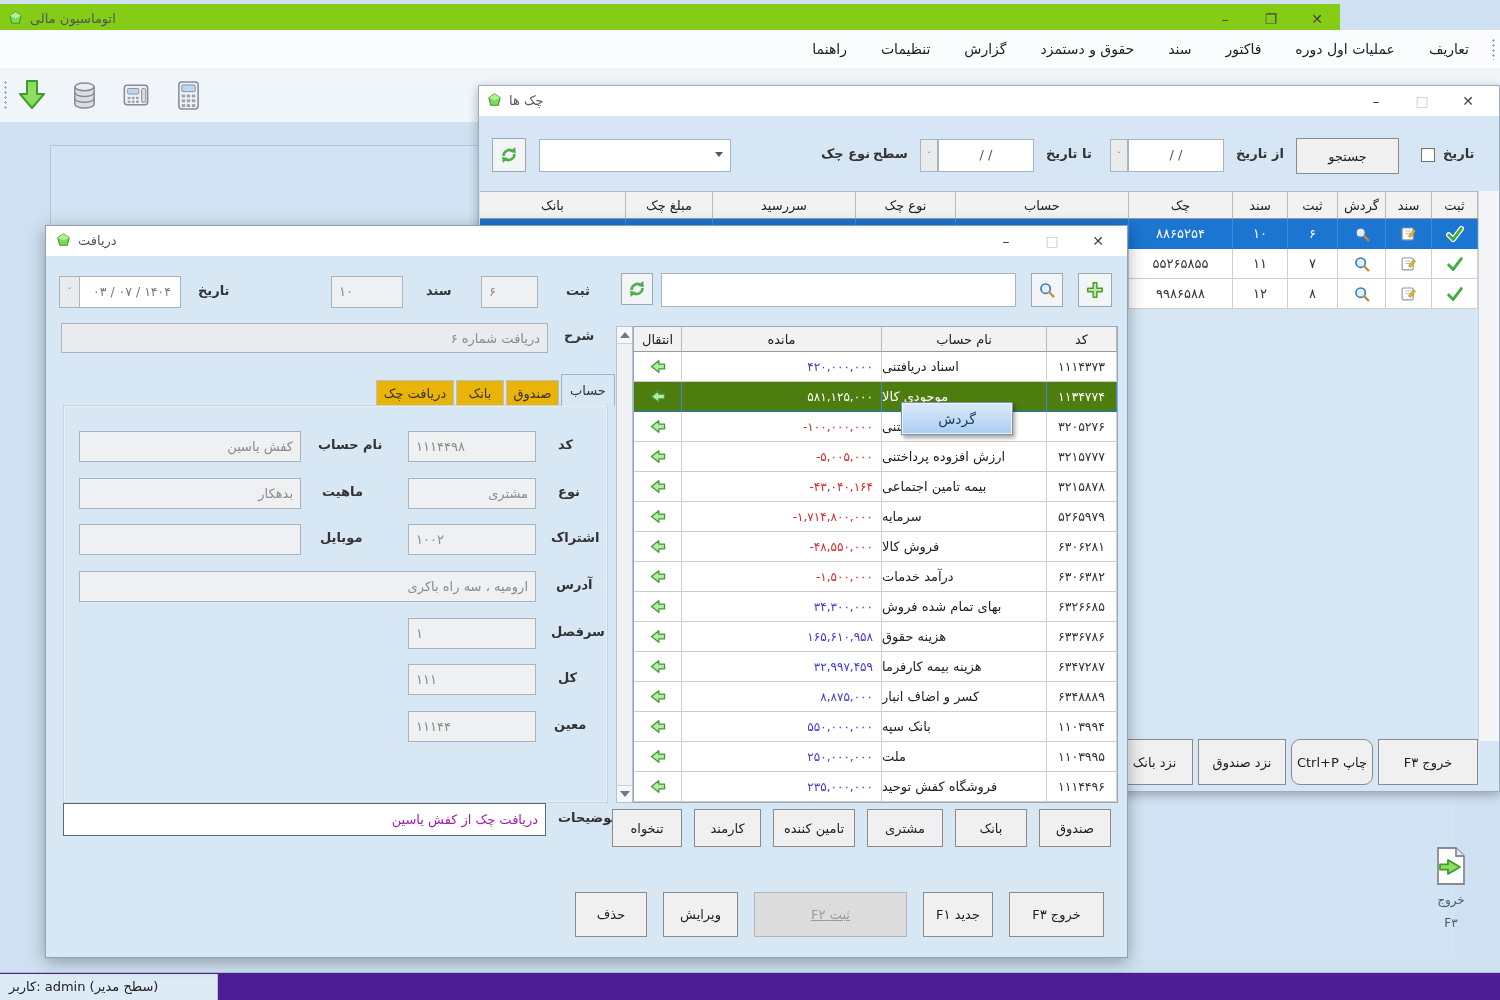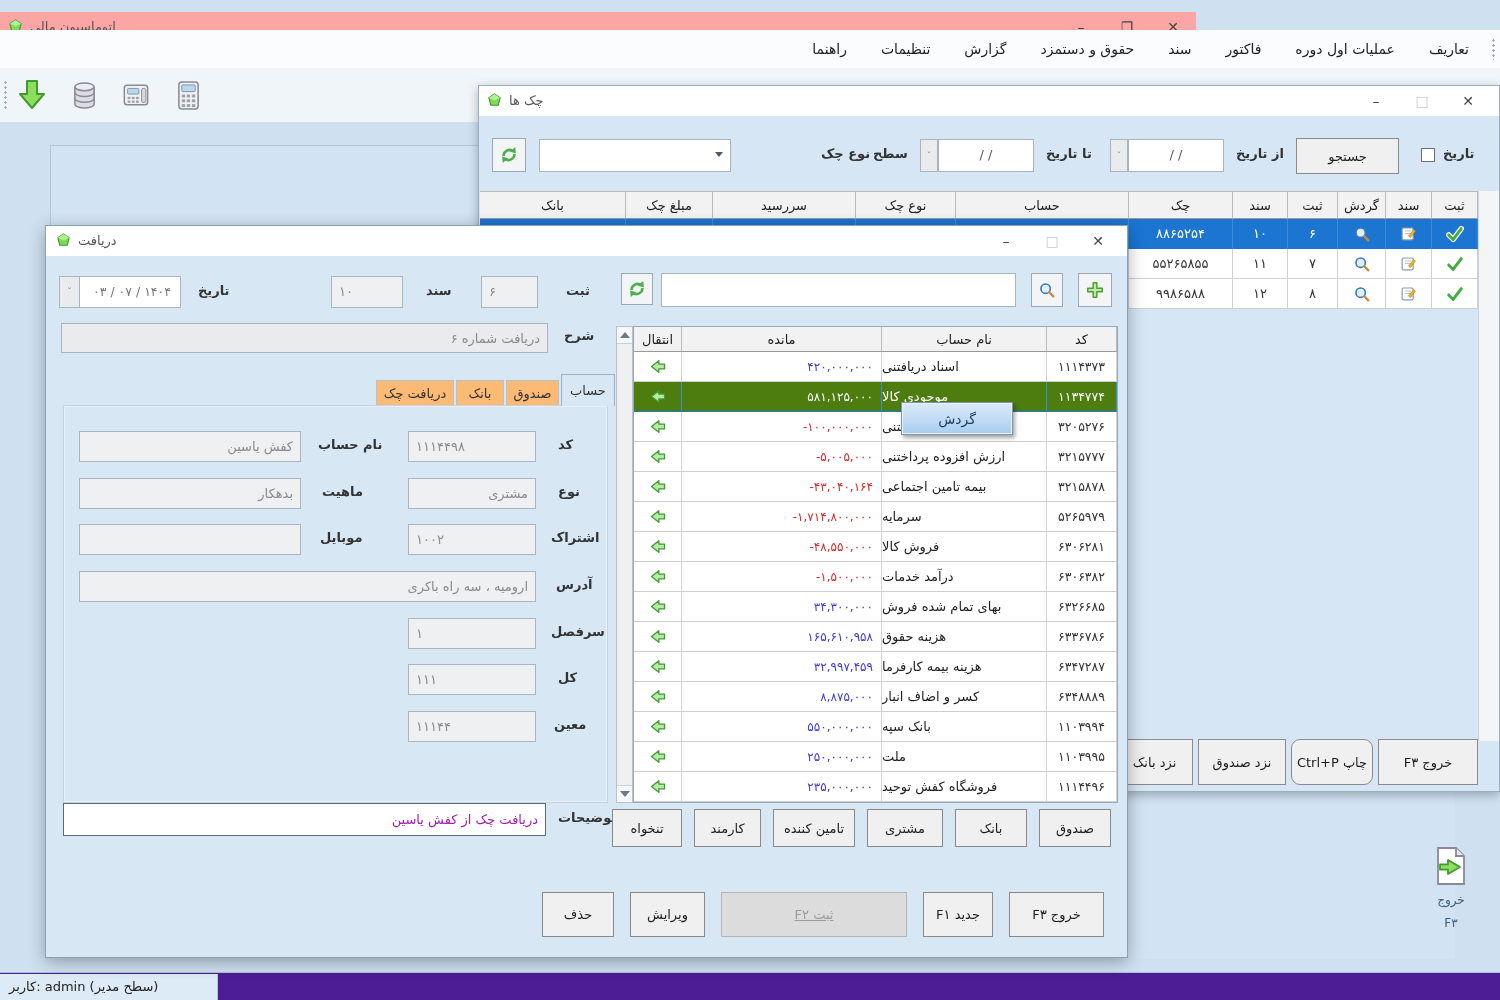--- a/index.html
+++ b/index.html
@@ -1,20 +1,20 @@
 <!DOCTYPE html>
 <html lang="fa"><head>
 <meta charset="utf-8">
 <style>
   html,body{margin:0;padding:0;}
   body{font-family:"DejaVu Sans","Liberation Sans",sans-serif;}
   #screen{position:relative;width:1500px;height:1000px;background:#cfe1f1;overflow:hidden;}
   .abs{position:absolute;}
   
-  .main-titlebar{left:0;top:12px;width:1196px;height:30px;background:#fca5a5;}
+  .main-titlebar{left:0;top:4px;width:1340px;height:30px;background:#84cc16;}
   .win-title{font-size:13px;color:#555;line-height:30px;}
   .win-controls{display:flex;gap:0;height:30px;align-items:center;}
   .win-btn{width:46px;height:30px;display:flex;align-items:center;justify-content:center;color:#444;font-size:14px;cursor:default;}
   .win-btn.faint{color:#c9c9c9;}
   .menubar{left:0;top:30px;width:1500px;height:38px;background:#fbfcfd;}
   .menu-items{position:absolute;right:14px;top:0;height:38px;display:flex;direction:rtl;gap:0;align-items:center;}
   .menu-item{padding:0 17px;font-size:14px;color:#1d1d1d;height:38px;line-height:38px;}
   .grip{width:5px;background-image:radial-gradient(#9fb0bf 1px,transparent 1.2px);background-size:5px 5px;}
   .toolbar{left:0;top:68px;width:1500px;height:54px;background:#f0f5fa;}
   .tool-icons{position:absolute;left:14px;top:9px;display:flex;gap:16px;align-items:center;}
@@ -44,21 +44,21 @@
   .checks-scroll{position:absolute;left:999px;top:105px;width:21px;height:550px;background:#f3f5f7;border-left:1px solid #c8d2dc;box-sizing:border-box;}
   .ctable-head{position:absolute;left:1px;top:105px;display:flex;height:28px;}
   .hcell{box-sizing:border-box;background:#f2f2f2;border-right:1px solid #b9b9b9;border-top:1px solid #b9b9b9;border-bottom:1px solid #9a9a9a;font-size:13px;color:#222;display:flex;align-items:center;justify-content:center;direction:rtl;}
   .crow{position:absolute;left:1px;display:flex;height:30px;background:#fff;}
   .crow.sel{background:#1b75d1;color:#fff;}
   .ccell{box-sizing:border-box;border-right:1px solid #d0d0d0;border-bottom:1px solid #cfcfcf;font-size:13px;display:flex;align-items:center;justify-content:center;overflow:hidden;}
   .crow.sel .ccell{border-right-color:#3d8ada;border-bottom-color:#1b75d1;}
   
   .win-receipt{left:45px;top:225px;width:1083px;height:733px;background:#d8e7f4;border:1px solid #8aa0b8;box-shadow:0 4px 16px rgba(0,0,0,.32);box-sizing:border-box;z-index:20;}
   .tabs{position:absolute;left:328px;top:148px;height:32px;display:flex;direction:rtl;}
-  .tab{box-sizing:border-box;border:1px solid #b4c2d0;border-bottom:none;background:#fdba74;color:#333;font-size:13px;display:flex;align-items:center;justify-content:center;margin-left:2px;height:26px;margin-top:6px;}
+  .tab{box-sizing:border-box;border:1px solid #b4c2d0;border-bottom:none;background:#eab308;color:#333;font-size:13px;display:flex;align-items:center;justify-content:center;margin-left:2px;height:26px;margin-top:6px;}
   .tab.active{background:#d8e7f4;height:32px;margin-top:0;z-index:3;border-color:#9fb2c5;}
   .groupbox{position:absolute;left:17px;top:179px;width:543px;height:396px;border:1px solid #c3d4e4;box-shadow:inset 0 0 0 1px #e7eff7;}
   .acc-table{position:absolute;left:587px;top:100px;width:483px;height:475px;border:1px solid #9aa8b8;box-sizing:content-box;background:#fff;overflow:hidden;}
   .acc-head{display:flex;height:25px;}
   .acc-head .hcell{border-top:none;}
   .arow{display:flex;height:30px;background:#fff;}
   .arow.sel{background:#4d7c0f;}
   .acell{box-sizing:border-box;border-right:1px solid #d2d2d2;border-bottom:1px solid #cdcdcd;display:flex;align-items:center;overflow:hidden;}
   .arow.sel .acell{border-right-color:#3d8ada;border-bottom-color:#1b75d1;}
   .bal{justify-content:flex-end;padding-right:8px;font-size:12px;direction:ltr;}
@@ -578,19 +578,19 @@
         <div class="btn" style="width: 72px;">بانک</div>
         <div class="btn" style="width: 76px;">مشتری</div>
         <div class="btn" style="width: 82px;">تامین کننده</div>
         <div class="btn" style="width: 67px;">کارمند</div>
         <div class="btn" style="width: 70px;">تنخواه</div>
       </div>
 
     <div class="actbtns" id="act-btns">
         <div class="btn" style="width: 95px;">خروج F۳</div>
         <div class="btn" style="width: 70px;">جدید F۱</div>
-        <div class="btn disabled" style="width: 186px; text-decoration: underline;">ثبت F۲</div>
+        <div class="btn disabled" style="width: 153px; text-decoration: underline;">ثبت F۲</div>
         <div class="btn" style="width: 75px;">ویرایش</div>
         <div class="btn" style="width: 72px;">حذف</div>
       </div>
   </div>
 
 </div>
 
 </body></html>

